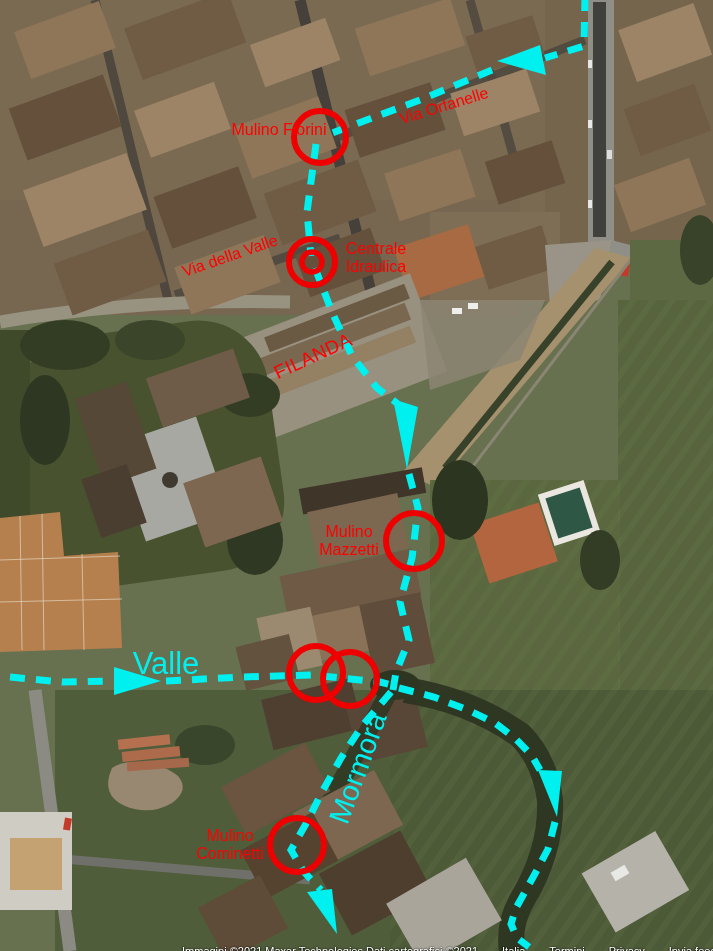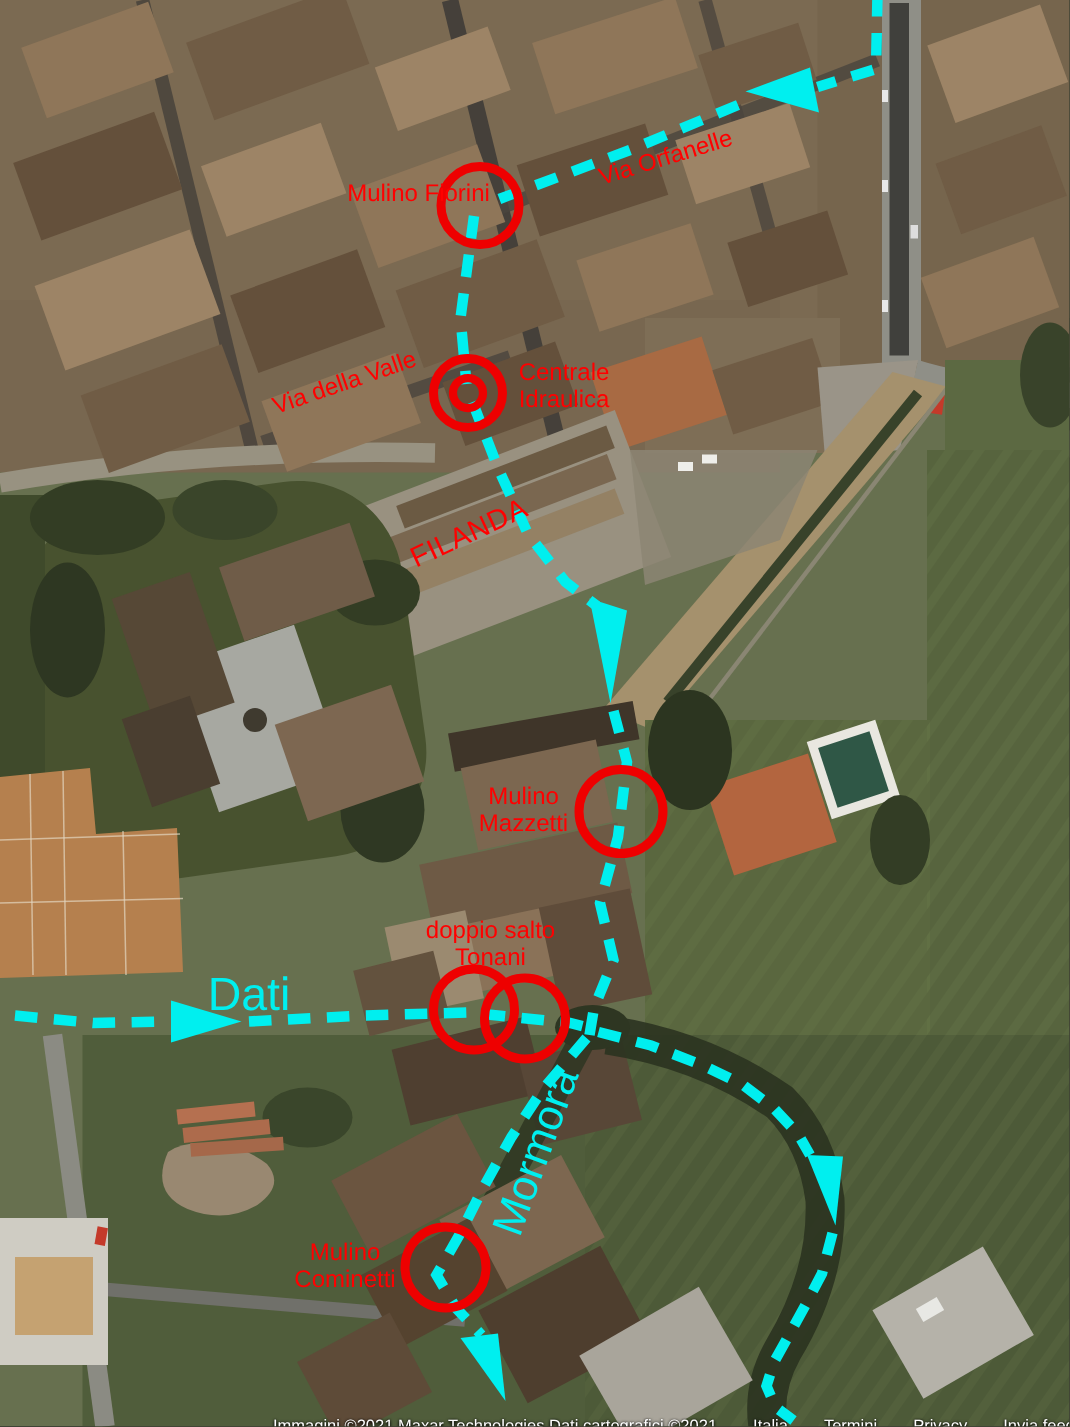--- a/index.html
+++ b/index.html
@@ -225,25 +225,23 @@
   </svg>
 
   <div class="lbl red" style="left:245px;top:130px;margin-left:34px;">Mulino Fiorini</div>
   <div class="lbl red rot17" style="left:444px;top:106px;">Via Orfanelle</div>
   <div class="lbl red rot19" style="left:230px;top:256px;">Via della Valle</div>
   <div class="lbl red" style="left:376px;top:258px;text-align:center;">Centrale
 Idraulica</div>
   <div class="lbl red rot25 filanda" style="left:313px;top:356px;">FILANDA</div>
   <div class="lbl red" style="left:349px;top:541px;">Mulino
 Mazzetti</div>
-  <div class="lbl red" style="left:327px;top:630px;">doppio salto
-Tonani</div>
   <div class="lbl red" style="left:230px;top:845px;">Mulino
 Cominetti</div>
-  <div class="lbl cyan bina" style="left:166px;top:664px;">Dati</div>
+  <div class="lbl cyan bina" style="left:166px;top:664px;">Valle</div>
   <div class="lbl cyan mormora rot70" style="left:358px;top:768px;">Mormora</div>
 
   <div class="attr">
     <span class="credit">Immagini ©2021 Maxar Technologies Dati cartografici ©2021</span>
     <span class="lnk">Italia</span>
     <span class="lnk">Termini</span>
     <span class="lnk">Privacy</span>
     <span class="lnk">Invia feedback</span>
   </div>
 

